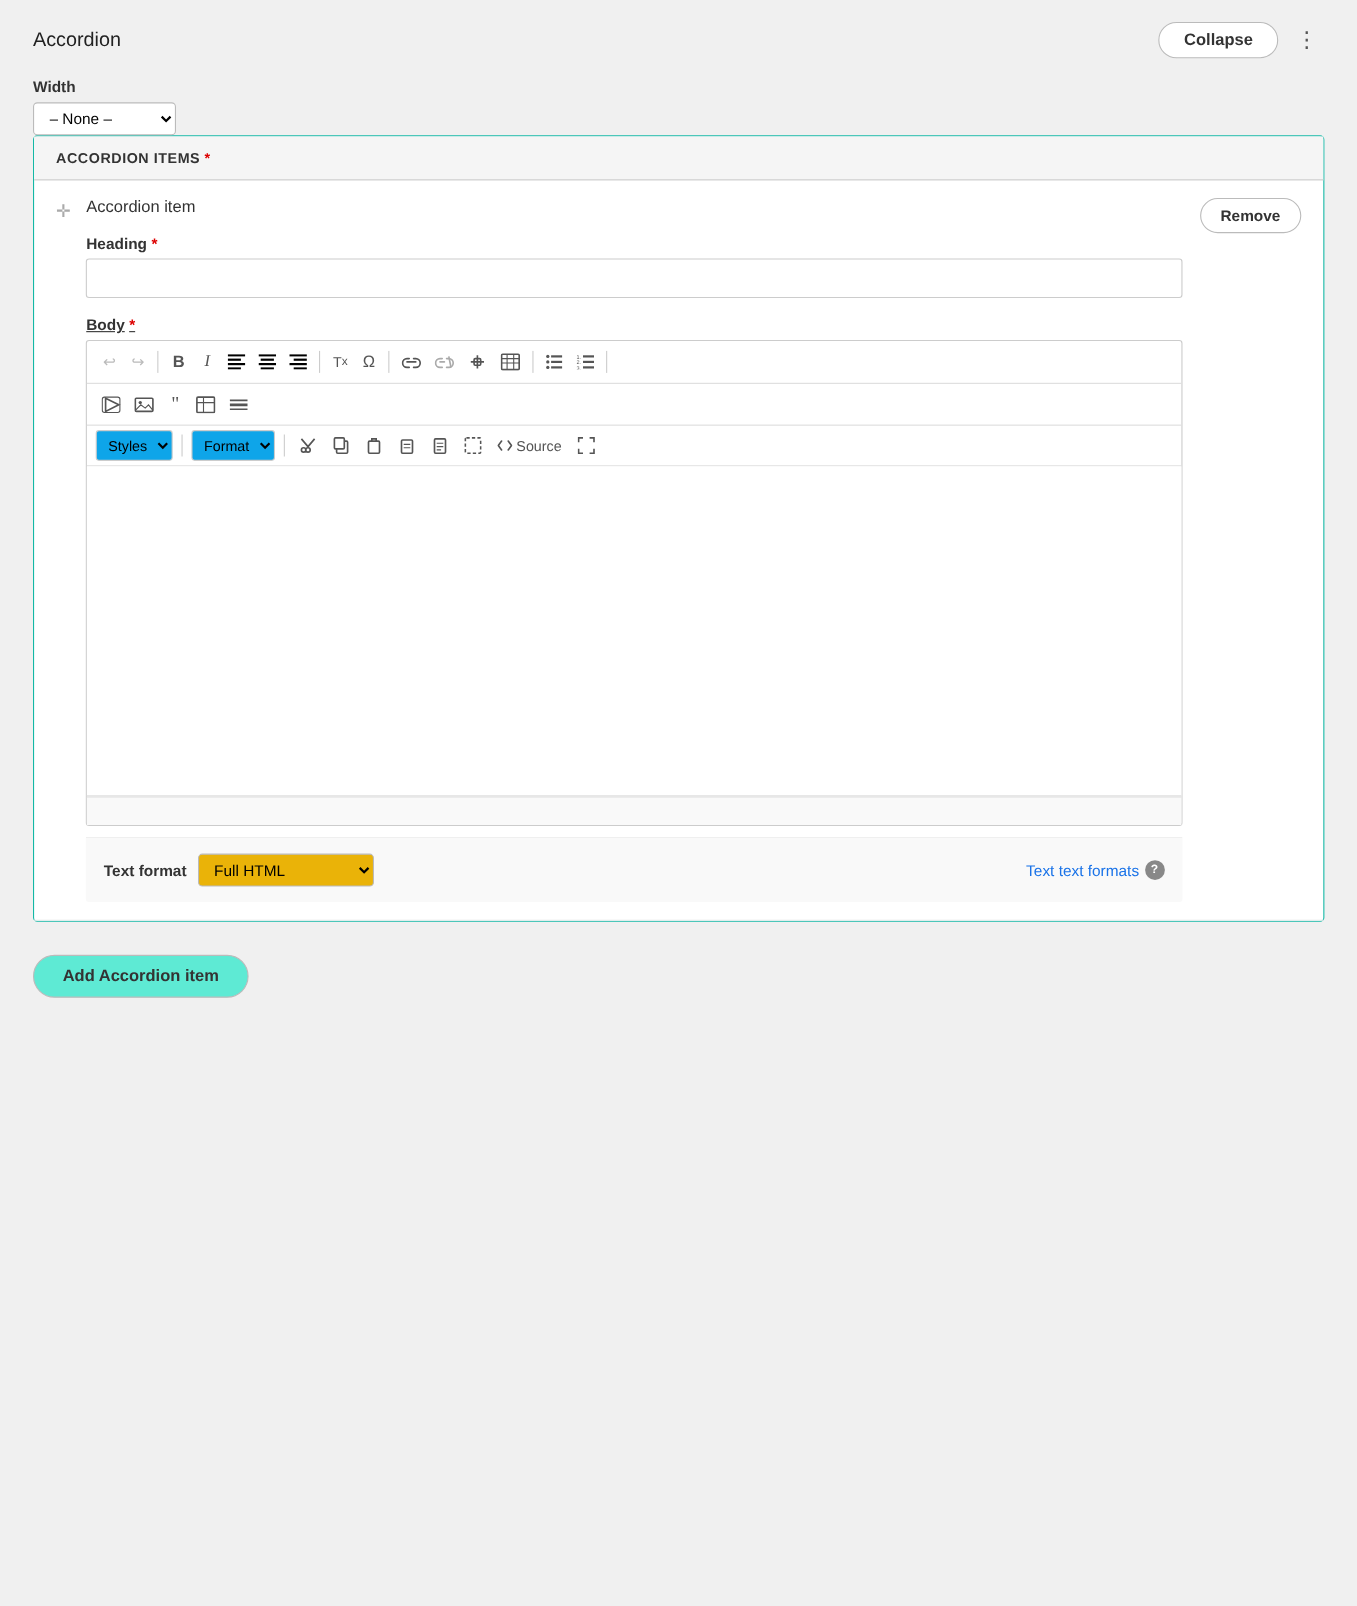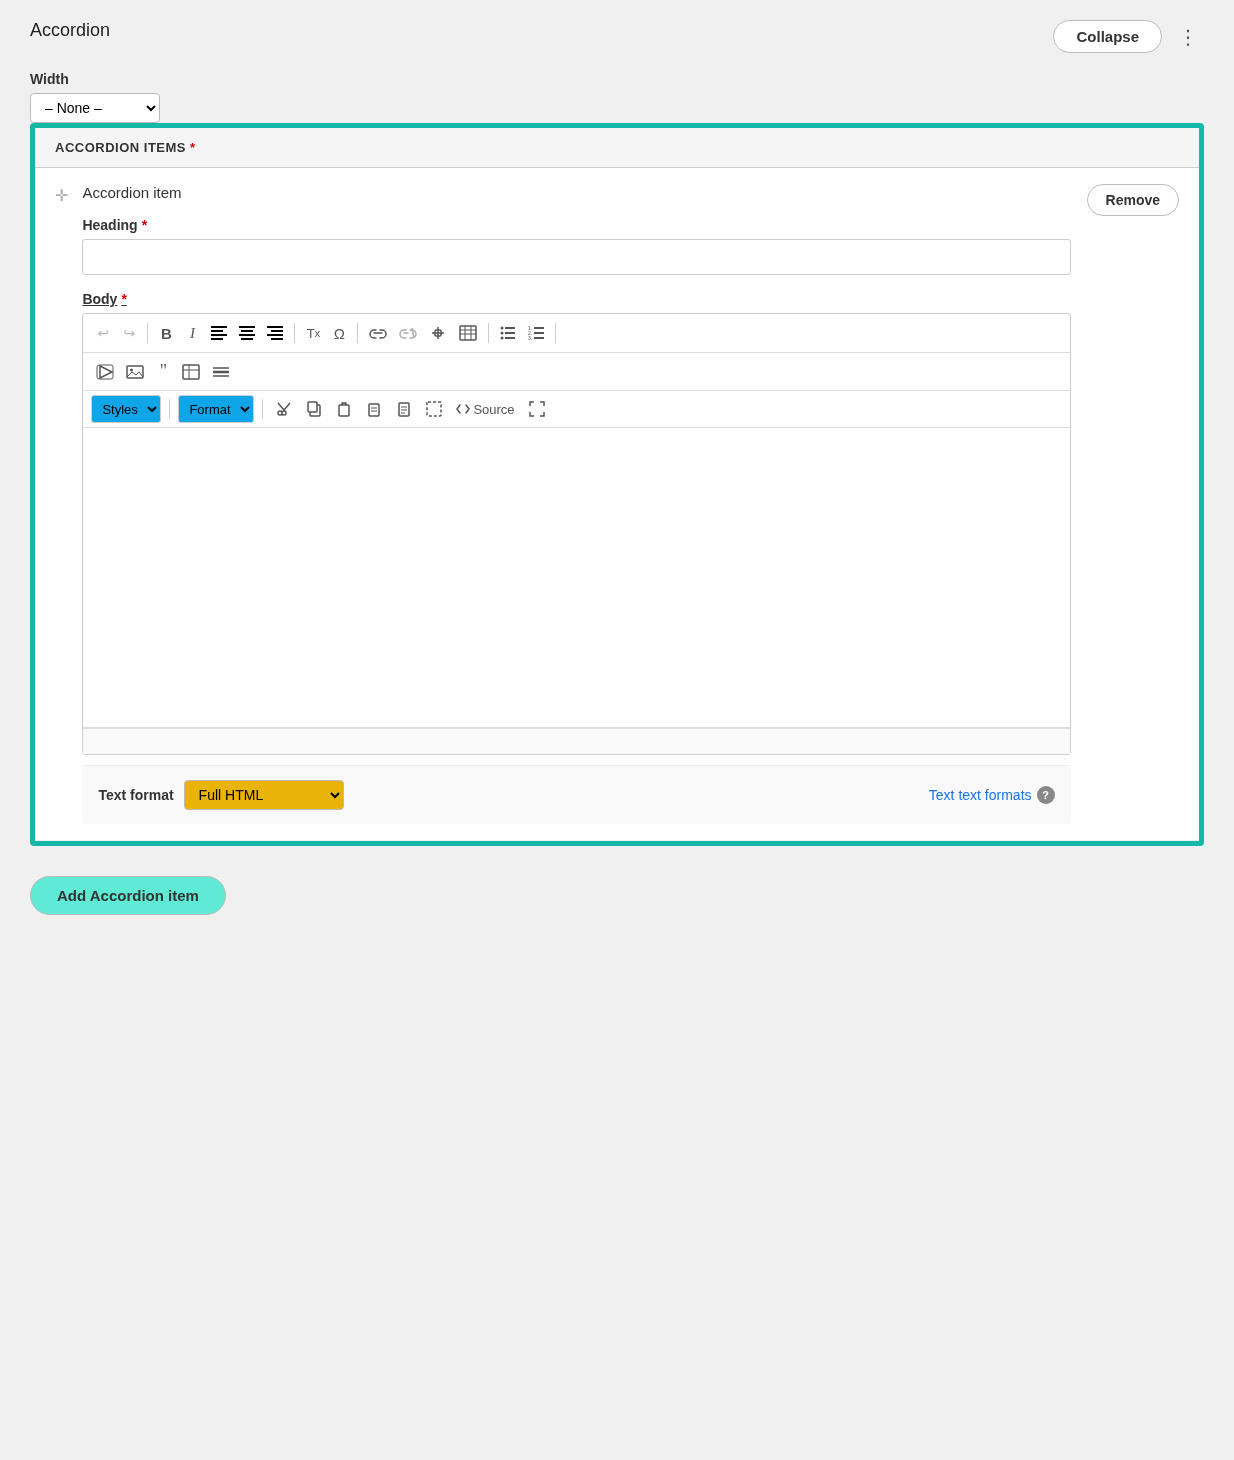--- a/index.html
+++ b/index.html
@@ -10,21 +10,21 @@
       color: #333;
     }
     .page-wrapper {
       background: #f0f0f0;
       width: 1234px;
       min-height: 1460px;
       padding: 20px 30px;
     }
     .header-row {
       display: flex;
-      align-items: flex-start;
+      align-items: center;
       justify-content: space-between;
       margin-bottom: 18px;
     }
     .header-title {
       font-size: 18px;
       font-weight: normal;
       color: #222;
     }
     .header-actions {
       display: flex;
@@ -59,21 +59,21 @@
     .width-select {
       background: #fff;
       border: 1px solid #bbb;
       border-radius: 4px;
       padding: 5px 10px;
       font-size: 14px;
       cursor: pointer;
       min-width: 130px;
     }
     .accordion-items-container {
-      border: 5px solid #14b8a6;
+      border: 1px solid #14b8a6;
       border-radius: 4px;
       background: #fff;
       margin-bottom: 20px;
     }
     .accordion-items-header {
       background: #f5f5f5;
       border-bottom: 1px solid #ccc;
       padding: 12px 20px;
       font-weight: bold;
       font-size: 13px;

